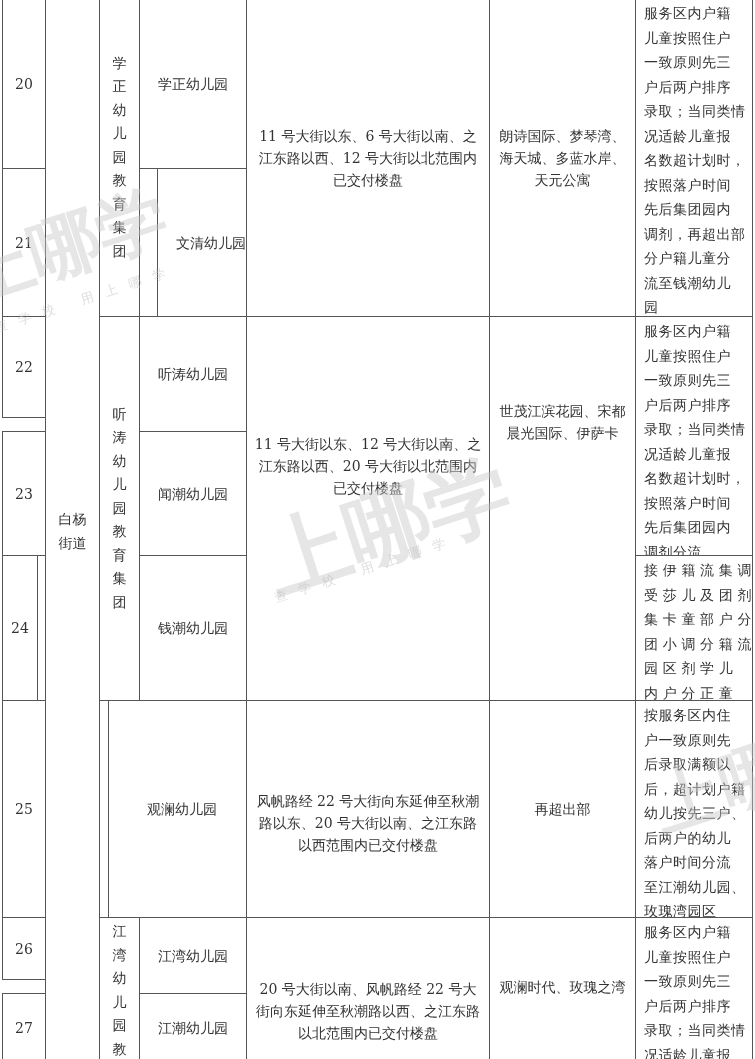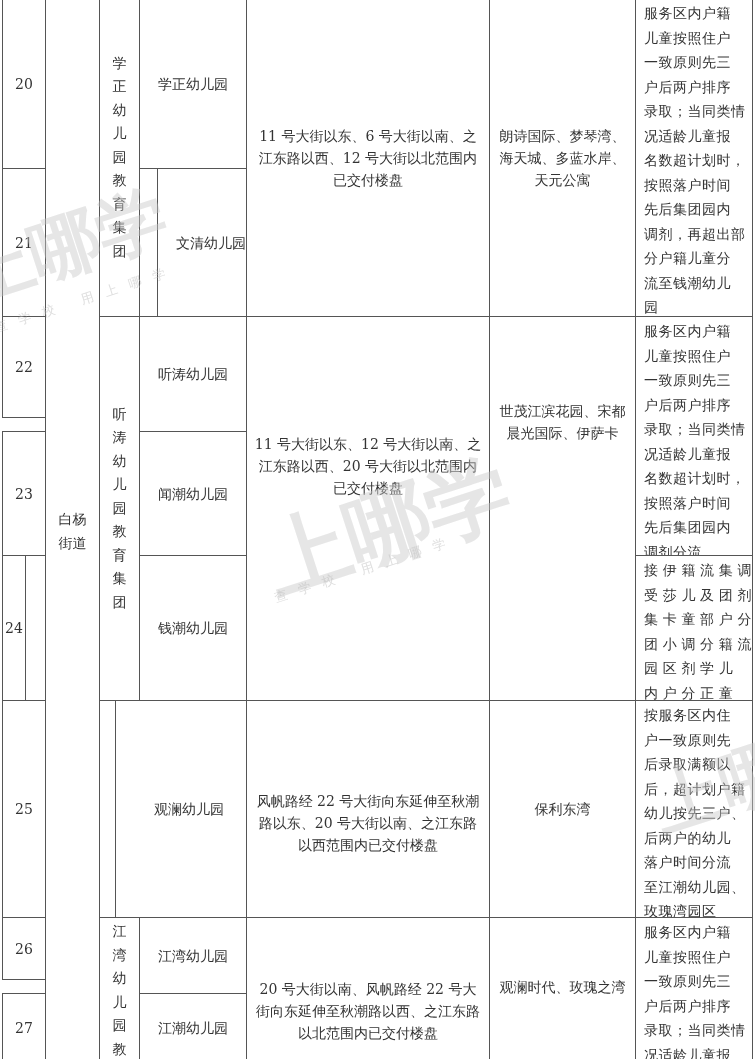--- a/index.html
+++ b/index.html
@@ -19,21 +19,21 @@
   .wm-small { position:absolute; color:rgba(190,190,190,0.5); font-family:"DejaVu Sans",sans-serif;
               font-size:13px; letter-spacing:12px; pointer-events:none; transform:rotate(-18deg); white-space:nowrap; }
 </style>
 </head>
 <body>
 
 <div class="cell num" style="left:2px;top:-2px;width:44px;height:171px;">20</div>
 <div class="cell num" style="left:2px;top:168px;width:44px;height:149px;">21</div>
 <div class="cell num" style="left:2px;top:316px;width:44px;height:102px;">22</div>
 <div class="cell num" style="left:2px;top:431px;width:44px;height:125px;">23</div>
-<div class="cell num" style="left:2px;top:555px;width:24px;height:146px;">24</div>
+<div class="cell num" style="left:2px;top:555px;width:36px;height:146px;">24</div>
 <div class="cell num" style="left:2px;top:700px;width:44px;height:218px;">25</div>
 <div class="cell num" style="left:2px;top:917px;width:44px;height:63px;">26</div>
 <div class="cell num" style="left:2px;top:993px;width:44px;height:70px;">27</div>
 
 <div class="cell vert" style="left:45px;top:-2px;width:55px;height:1065px;">
   <span style="margin-top:2px;text-align:center;">白杨</span>
   <span>街道</span>
 </div>
 
 <div class="cell vert" style="left:99px;top:-2px;width:41px;height:319px;">
@@ -67,32 +67,32 @@
   <span>儿</span>
   <span>园</span>
   <span>教</span>
 </div>
 
 <div class="cell" style="left:139px;top:-2px;width:108px;height:171px;">学正幼儿园</div>
 <div class="cell" style="left:157px;top:168px;width:108px;height:149px;">文清幼儿园</div>
 <div class="cell" style="left:139px;top:316px;width:108px;height:116px;">听涛幼儿园</div>
 <div class="cell" style="left:139px;top:431px;width:108px;height:125px;">闻潮幼儿园</div>
 <div class="cell" style="left:139px;top:555px;width:108px;height:146px;">钱潮幼儿园</div>
-<div class="cell" style="left:115px;top:700px;width:148px;height:218px;">观澜幼儿园</div>
+<div class="cell" style="left:108px;top:700px;width:148px;height:218px;">观澜幼儿园</div>
 <div class="cell" style="left:139px;top:917px;width:108px;height:77px;">江湾幼儿园</div>
 <div class="cell" style="left:139px;top:993px;width:108px;height:70px;">江潮幼儿园</div>
 
 <div class="cell mid" style="left:246px;top:-2px;width:244px;height:319px;">11 号大街以东、6 号大街以南、之江东路以西、12 号大街以北范围内已交付楼盘</div>
 <div class="cell mid" style="left:246px;top:316px;width:244px;height:385px;align-items:flex-start;padding-top:116px;">11 号大街以东、12 号大街以南、之江东路以西、20 号大街以北范围内已交付楼盘</div>
 <div class="cell mid" style="left:246px;top:700px;width:244px;height:246px;">风帆路经 22 号大街向东延伸至秋潮路以东、20 号大街以南、之江东路以西范围内已交付楼盘</div>
 <div class="cell mid" style="left:246px;top:917px;width:244px;height:150px;align-items:flex-start;padding-top:60px;">20 号大街以南、风帆路经 22 号大街向东延伸至秋潮路以西、之江东路以北范围内已交付楼盘</div>
 
 <div class="cell mid" style="left:489px;top:-2px;width:147px;height:319px;">朗诗国际、梦琴湾、海天城、多蓝水岸、天元公寓</div>
 <div class="cell mid" style="left:489px;top:316px;width:147px;height:385px;align-items:flex-start;padding-top:83px;">世茂江滨花园、宋都晨光国际、伊萨卡</div>
-<div class="cell mid" style="left:489px;top:700px;width:147px;height:218px;">保利东湾</div>
+<div class="cell mid" style="left:489px;top:700px;width:147px;height:218px;">再超出部</div>
 <div class="cell mid" style="left:489px;top:917px;width:147px;height:150px;align-items:flex-start;padding-top:58px;">观澜时代、玫瑰之湾</div>
 
 <div class="cell left-txt" style="left:635px;top:-2px;width:118px;height:319px;flex-direction:column;">
   <span>服务区内户籍</span>
   <span>儿童按照住户</span>
   <span>一致原则先三</span>
   <span>户后两户排序</span>
   <span>录取；当同类情</span>
   <span>况适龄儿童报</span>
   <span>名数超计划时，</span>

